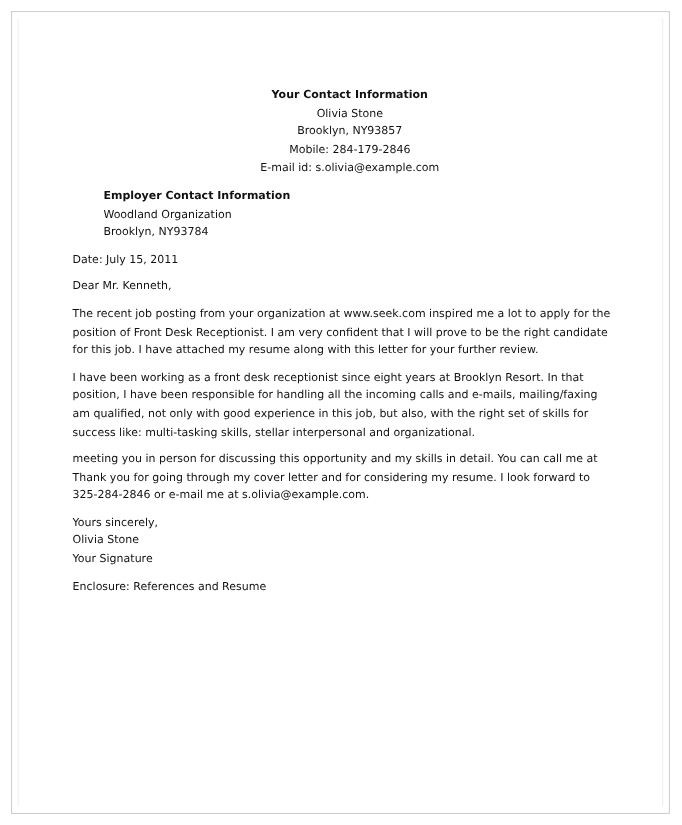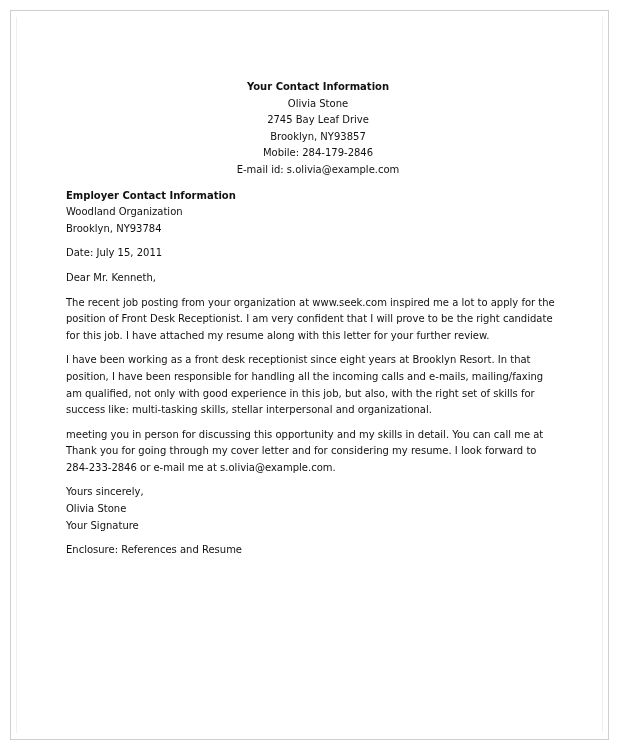--- a/index.html
+++ b/index.html
@@ -63,20 +63,21 @@
     }
     .line {
       display: block;
       white-space: nowrap;
     }
     .block {
       margin-top: 8px;
     }
     .block-first {
       margin-top: 10px;
+      margin-left: 28px;
     }
     .para {
       margin-top: 8px;
       white-space: normal;
     }
     .para .line {
       white-space: nowrap;
     }
   </style>
 </head>
@@ -85,21 +86,20 @@
 <div class="page">
   <div class="page-inner-line-left"></div>
   <div class="page-inner-line-right"></div>
 </div>
 
 <div class="letter">
 
   <div class="center-block">
     <span class="line bold">Your Contact Information</span>
     <span class="line">Olivia Stone</span>
-    <span class="line">2745 Bay Leaf Drive</span>
     <span class="line">Brooklyn, NY93857</span>
     <span class="line">Mobile: 284-179-2846</span>
     <span class="line">E-mail id: s.olivia@example.com</span>
   </div>
 
   <div class="block-first" style="margin-top:9px;">
     <span class="line bold">Employer Contact Information</span>
     <span class="line">Woodland Organization</span>
     <span class="line">Brooklyn, NY93784</span>
   </div>
@@ -121,21 +121,21 @@
   <div class="para">
     <span class="line">I have been working as a front desk receptionist since eight years at Brooklyn Resort. In that</span>
     <span class="line">position, I have been responsible for handling all the incoming calls and e-mails, mailing/faxing</span>
     <span class="line">am qualified, not only with good experience in this job, but also, with the right set of skills for</span>
     <span class="line">success like: multi-tasking skills, stellar interpersonal and organizational.</span>
   </div>
 
   <div class="para">
     <span class="line">meeting you in person for discussing this opportunity and my skills in detail. You can call me at</span>
     <span class="line">Thank you for going through my cover letter and for considering my resume. I look forward to</span>
-    <span class="line">284-233-2846 or e-mail me at s.olivia@example.com.</span>
+    <span class="line">325-284-2846 or e-mail me at s.olivia@example.com.</span>
   </div>
 
   <div class="block">
     <span class="line">Yours sincerely,</span>
     <span class="line">Olivia Stone</span>
     <span class="line">Your Signature</span>
   </div>
 
   <div class="block">
     <span class="line">Enclosure: References and Resume</span>

